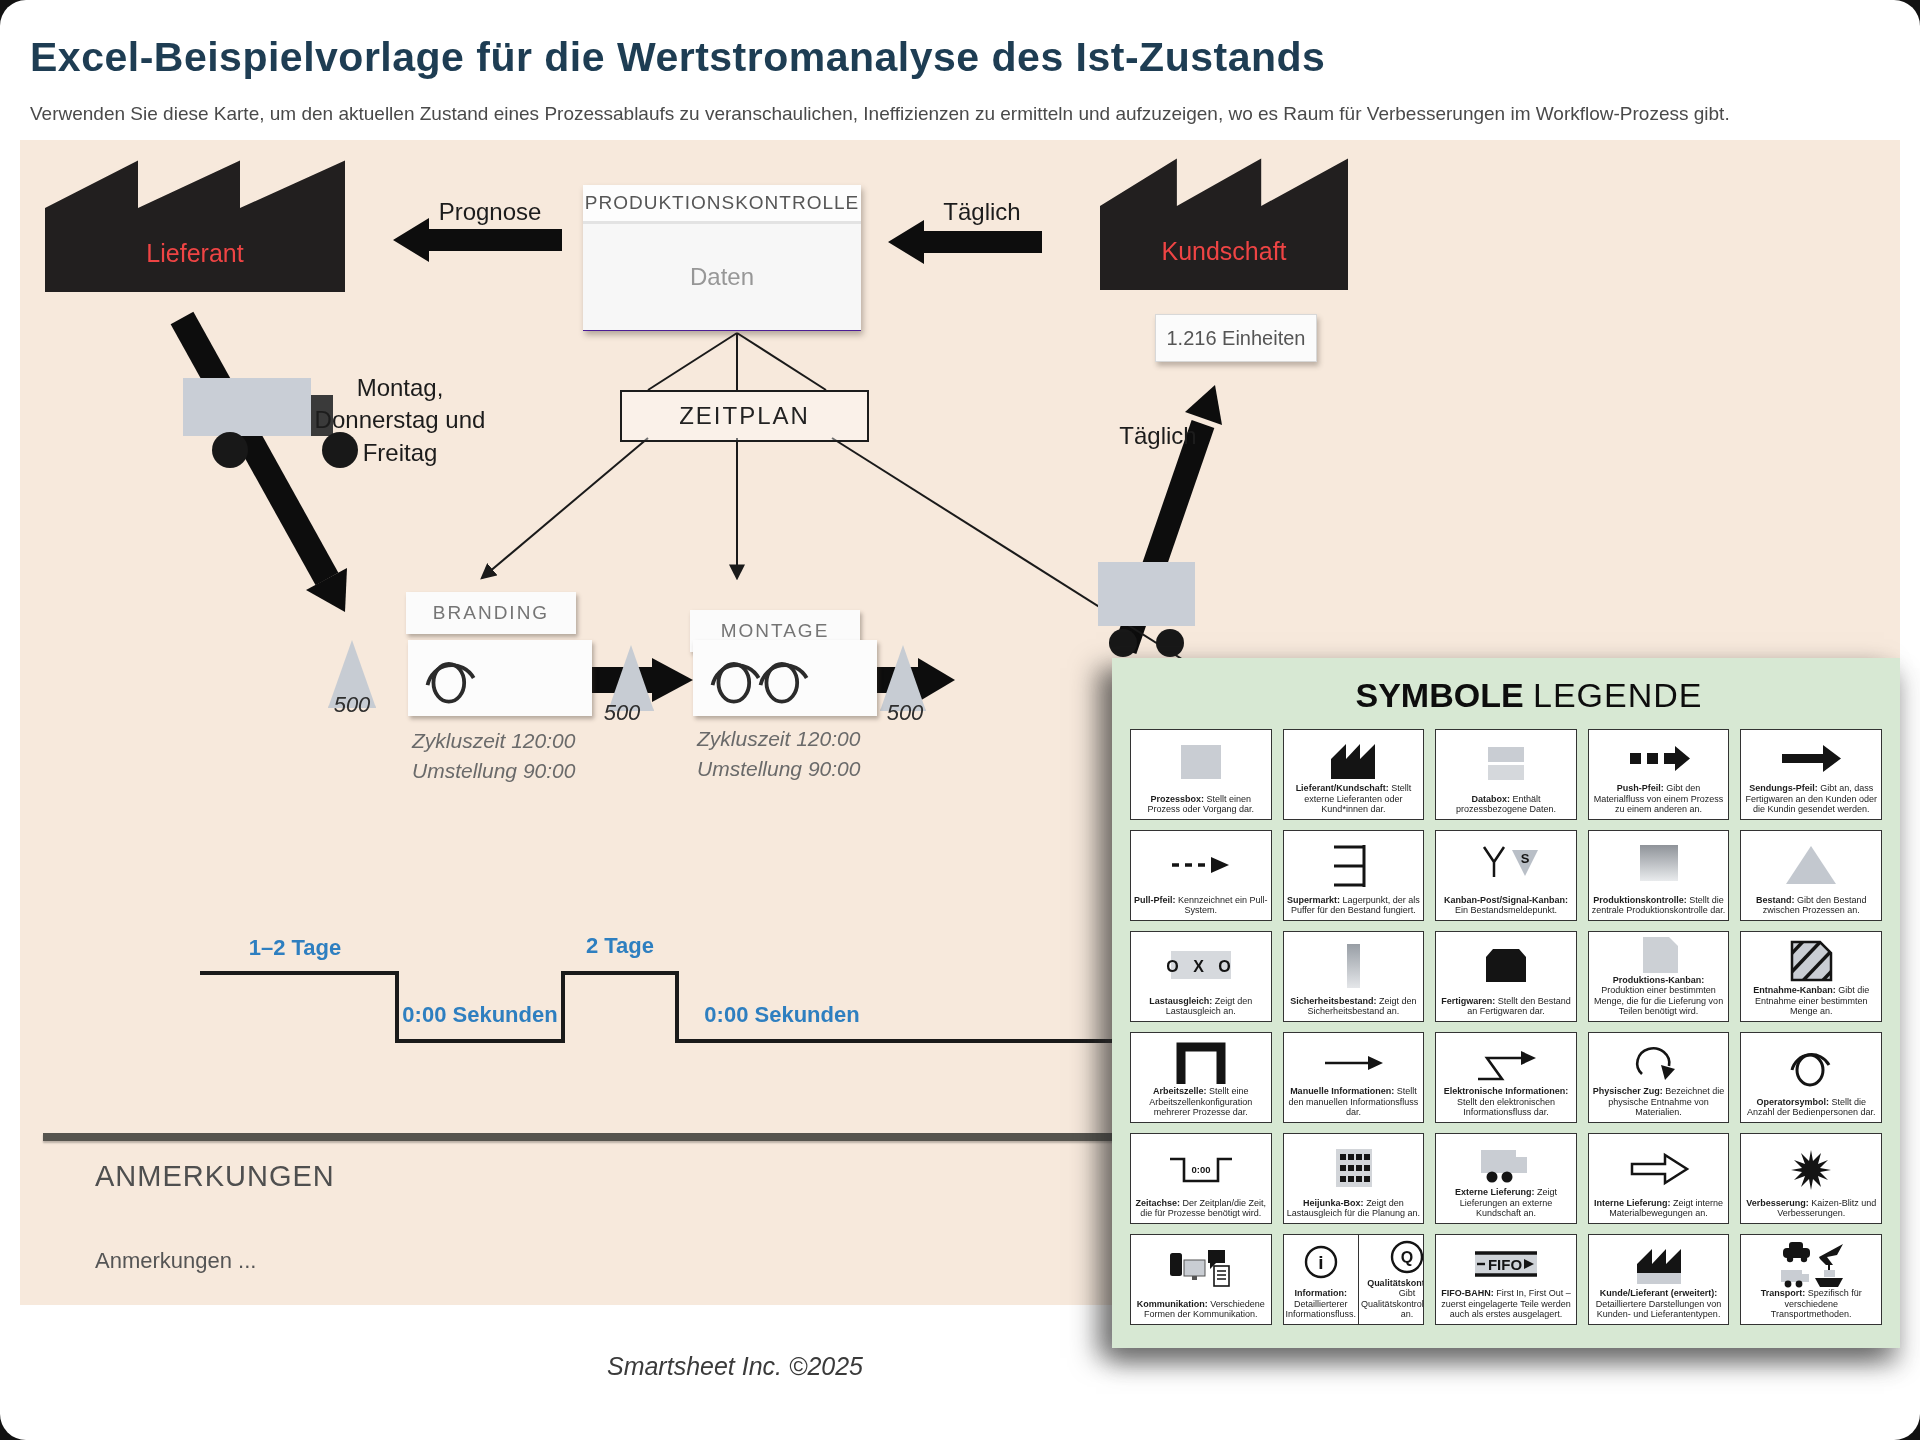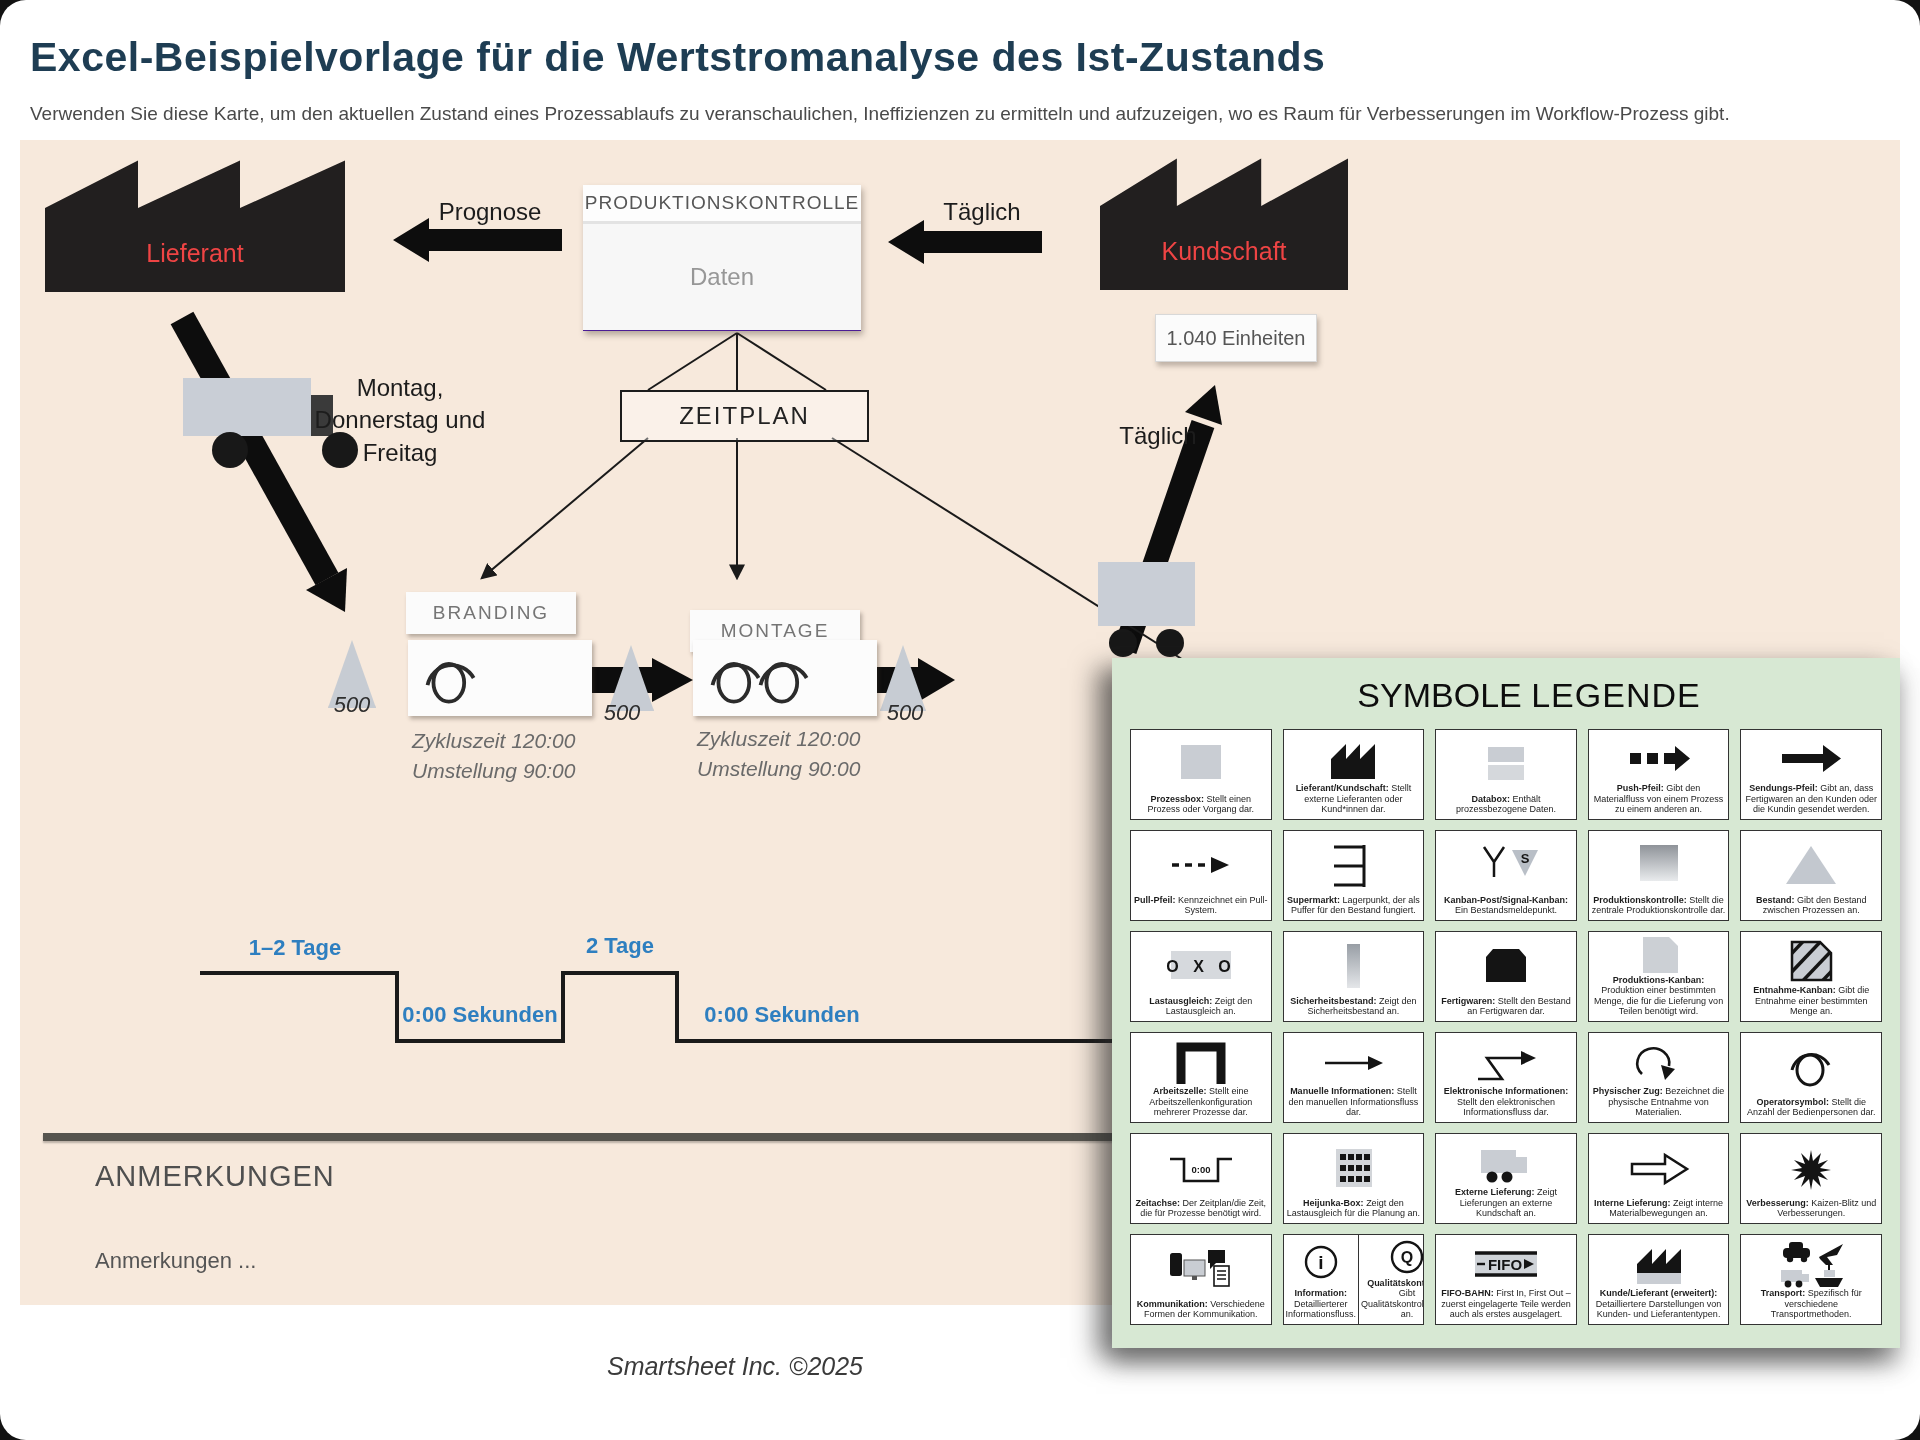--- a/index.html
+++ b/index.html
@@ -33,21 +33,21 @@
   .truck-body{background:#c9ced6;}
   .truck-cab{background:#3a3a3a;}
   .wheel{background:#181818;border-radius:50%;}
   .rule{background:#56544e;box-shadow:0 2px 2px rgba(0,0,0,.25);}
   .notes-h{font-size:29px;color:#4f4f4f;letter-spacing:1px;}
   .notes-p{font-size:22px;color:#555;}
   .footer{left:0;top:1352px;width:1470px;text-align:center;font-size:25px;font-style:italic;color:#3a3a3a;}
   
   .legend{left:1112px;top:658px;width:788px;height:690px;background:#d7e8d3;z-index:5;box-shadow:-16px 10px 24px rgba(45,45,45,.55),0 16px 22px rgba(45,45,45,.4);}
   .legend-title{margin:18px 0 14px;text-align:center;font-size:34px;color:#0d0d0d;}
-  .legend-title .b{font-weight:400;margin-left:46px;}
+  .legend-title .b{font-weight:700;margin-left:46px;}
   .legend-title .l{font-weight:400;letter-spacing:1px;}
   .legend-grid{display:grid;grid-template-columns:repeat(5,1fr);grid-auto-rows:91px;gap:10px 11px;padding:0 18px;}
   .legend-cell{background:#fff;border:1.5px solid #333;display:flex;flex-direction:column;align-items:center;justify-content:space-between;padding:5px 3px 4px;overflow:hidden;}
   .legend-cell .sym{display:flex;align-items:center;justify-content:center;flex:1 1 auto;min-height:0;}
   .legend-cell .cap{font-size:9px;line-height:1.18;text-align:center;color:#1c1c1c;}
   .legend-cell .cap b{font-weight:700;}
   .split{flex-direction:row;padding:0;align-items:stretch;}
   .half{flex:1;display:flex;flex-direction:column;align-items:center;justify-content:space-between;padding:5px 2px 4px;}
   .half+.half{border-left:1.5px solid #333;}
 </style>
@@ -119,21 +119,21 @@
     </div>
 
     <div class="abs node flowlabel" style="left:390px;top:58px;width:160px;">Prognose</div>
     <div class="abs node flowlabel" style="left:882px;top:58px;width:160px;">Täglich</div>
 
     <div class="abs node pcbox" style="left:563px;top:45px;width:278px;height:146px;">
       <div class="pchead">PRODUKTIONSKONTROLLE</div>
       <div class="pcbody">Daten</div>
     </div>
 
-    <div class="abs node unitsbox" style="left:1135px;top:174px;width:160px;height:46px;">1.040 Einheiten</div>
+    <div class="abs node unitsbox" style="left:1135px;top:174px;width:160px;height:46px;">1.216 Einheiten</div>
 
     <div class="abs node zeitplan" style="left:600px;top:250px;width:245px;height:48px;">ZEITPLAN</div>
 
     <div class="abs node">
       <div class="abs truck-body" style="left:163px;top:238px;width:128px;height:58px;"></div>
       <div class="abs truck-cab" style="left:291px;top:255px;width:22px;height:41px;"></div>
       <div class="abs wheel" style="left:192px;top:292px;width:36px;height:36px;"></div>
       <div class="abs wheel" style="left:302px;top:292px;width:36px;height:36px;"></div>
     </div>
 

